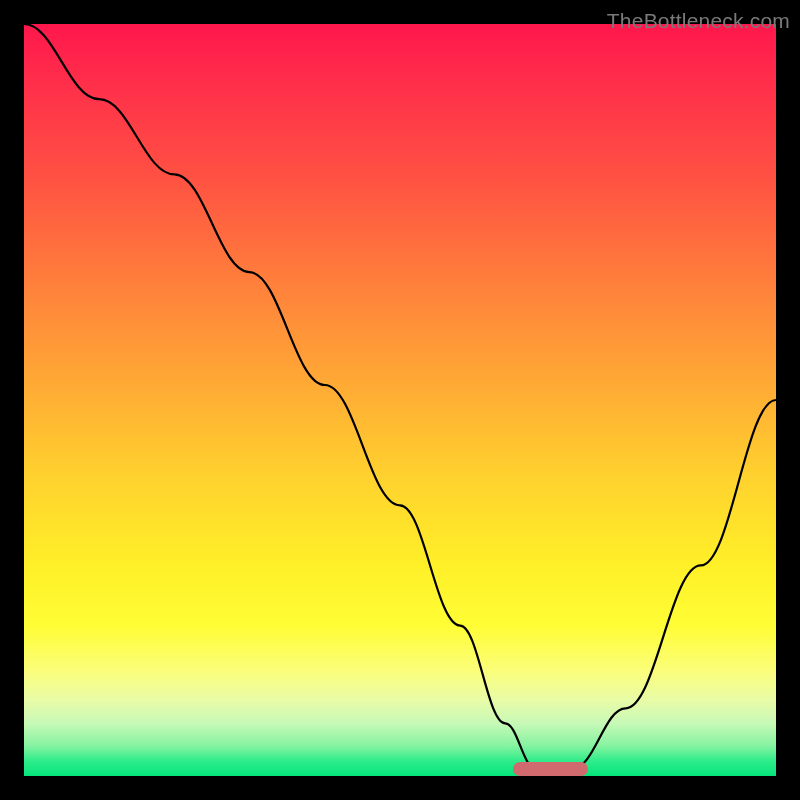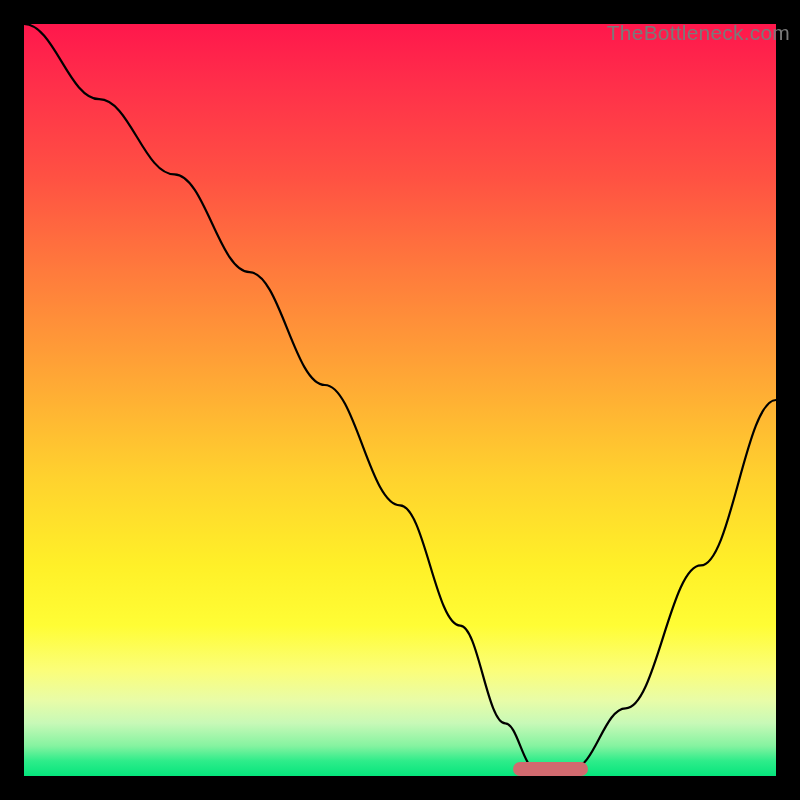--- a/index.html
+++ b/index.html
@@ -52,21 +52,21 @@
     pointer-events: none;
   }
   .marker {
     position: absolute;
     background: #d16a6f;
     border-radius: 10px;
     pointer-events: none;
   }
   .watermark {
     position: absolute;
-    top: 21px;
+    top: 9px;
     right: 10px;
     color: #7a7a7a;
     font-size: 21px;
     font-weight: 500;
     letter-spacing: 0.2px;
     pointer-events: none;
   }
 </style>
 </head>
 <body>

